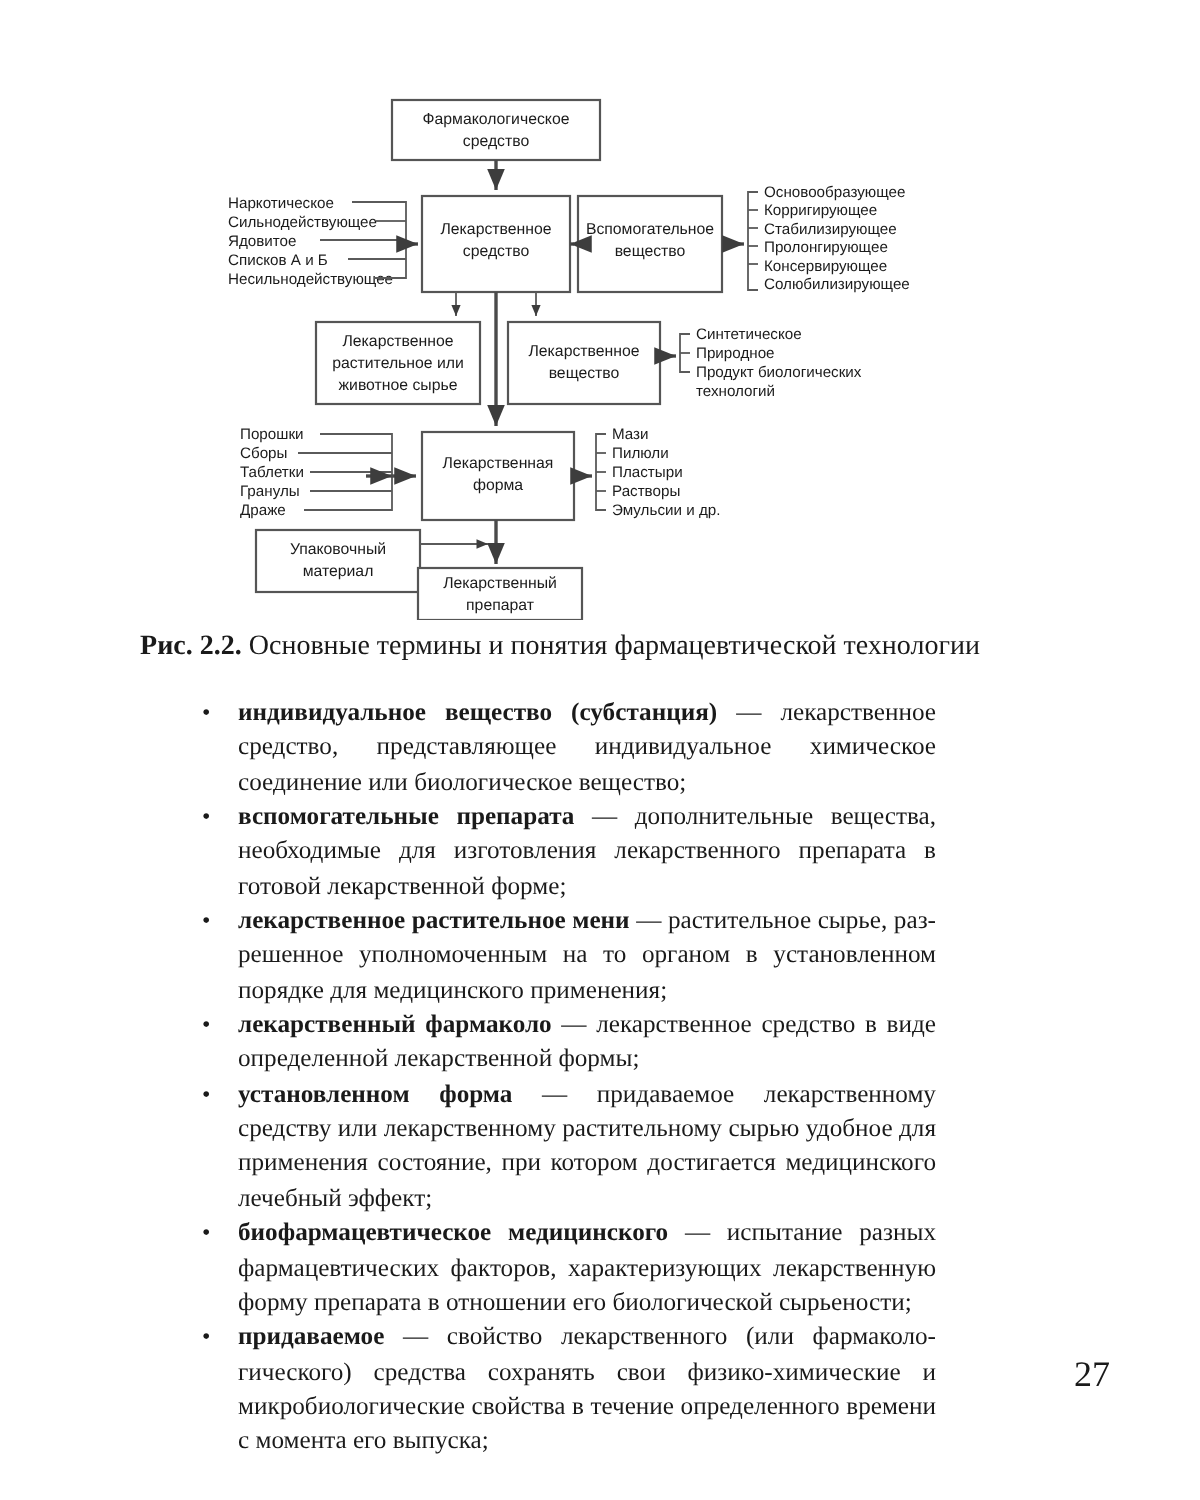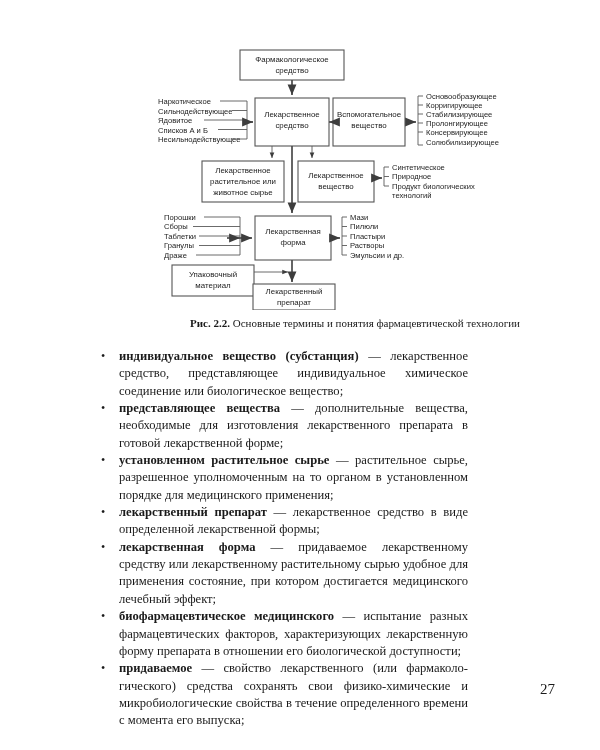--- a/index.html
+++ b/index.html
@@ -34,34 +34,34 @@
     line-height: 18px;
   }
 
   
   .figure {
     position: absolute;
     left: 0;
     top: 0;
     width: 520px;
     height: 310px;
-    padding-left: 44px;
   }
   .figure svg { display: block; }
 
   
   .caption {
     position: absolute;
     left: 0;
     top: 316px;
     width: 520px;
-    text-align: right;
-    font-size: 11px;
+    text-align: center;
+    font-size: 14px;
     line-height: 15px;
     white-space: nowrap;
+    padding-left: 20px;
   }
   .caption .cap-label { font-weight: bold; }
 
   
   .terms {
     position: absolute;
     left: 96px;
     top: 348px;
     width: 372px;
   }
@@ -84,21 +84,21 @@
     font-size: 12px;
     text-align: left;
   }
   .term-name { font-weight: bold; }
 
   
   .folio {
     position: absolute;
     right: 45px;
     bottom: 52px;
-    font-size: 15px;
+    font-size: 18px;
     font-family: "Liberation Serif", serif;
   }
 
   
   text {
     font-family: "Liberation Sans", sans-serif;
     fill: #1b1b1b;
   }
   .bx { fill: #ffffff; stroke: #555555; stroke-width: 1.1; }
   .bxtext { font-size: 7.9px; text-anchor: middle; }
@@ -259,41 +259,41 @@
 
 <div class="terms">
 
   <div class="term-item">
     <span class="term-bullet">•</span>
     <span class="term-name">индивидуальное вещество (субстанция)</span><span> — лекарственное сред­ство, представляющее индивидуальное химическое соедине­ние или биологическое вещество;</span>
   </div>
 
   <div class="term-item">
     <span class="term-bullet">•</span>
-    <span class="term-name">представляющее вещества</span><span> — дополнительные вещества, необ­ходимые для изготовления лекарственного препарата в гото­вой лекарственной форме;</span>
-  </div>
-
-  <div class="term-item">
-    <span class="term-bullet">•</span>
-    <span class="term-name">установленном растительное сырье</span><span> — растительное сырье, раз­решенное уполномоченным на то органом в установленном порядке для медицинского применения;</span>
-  </div>
-
-  <div class="term-item">
-    <span class="term-bullet">•</span>
-    <span class="term-name">лекарственный препарат</span><span> — лекарственное средство в виде определенной лекарственной формы;</span>
-  </div>
-
-  <div class="term-item">
-    <span class="term-bullet">•</span>
-    <span class="term-name">лекарственная форма</span><span> — придаваемое лекарственному средству или лекарственному растительному сырью удобное для при­менения состояние, при котором достигается медицинского лечебный эффект;</span>
-  </div>
-
-  <div class="term-item">
-    <span class="term-bullet">•</span>
-    <span class="term-name">биофармацевтическое медицинского</span><span> — испытание разных фар­мацевтических факторов, характеризующих лекарственную форму препарата в отношении его биологической доступ­ности;</span>
+    <span class="term-name">вспомогательные препарата</span><span> — дополнительные вещества, необ­ходимые для изготовления лекарственного препарата в гото­вой лекарственной форме;</span>
+  </div>
+
+  <div class="term-item">
+    <span class="term-bullet">•</span>
+    <span class="term-name">лекарственное растительное мени</span><span> — растительное сырье, раз­решенное уполномоченным на то органом в установленном порядке для медицинского применения;</span>
+  </div>
+
+  <div class="term-item">
+    <span class="term-bullet">•</span>
+    <span class="term-name">лекарственный фармаколо</span><span> — лекарственное средство в виде определенной лекарственной формы;</span>
+  </div>
+
+  <div class="term-item">
+    <span class="term-bullet">•</span>
+    <span class="term-name">установленном форма</span><span> — придаваемое лекарственному средству или лекарственному растительному сырью удобное для при­менения состояние, при котором достигается медицинского лечебный эффект;</span>
+  </div>
+
+  <div class="term-item">
+    <span class="term-bullet">•</span>
+    <span class="term-name">биофармацевтическое медицинского</span><span> — испытание разных фар­мацевтических факторов, характеризующих лекарственную форму препарата в отношении его биологической сырье­ности;</span>
   </div>
 
   <div class="term-item">
     <span class="term-bullet">•</span>
     <span class="term-name">придаваемое</span><span> — свойство лекарственного (или фармаколо­гического) средства сохранять свои физико-химические и микробиологические свойства в течение определенного вре­мени с момента его выпуска;</span>
   </div>
 
 </div>
 
 <div class="folio">27</div>

